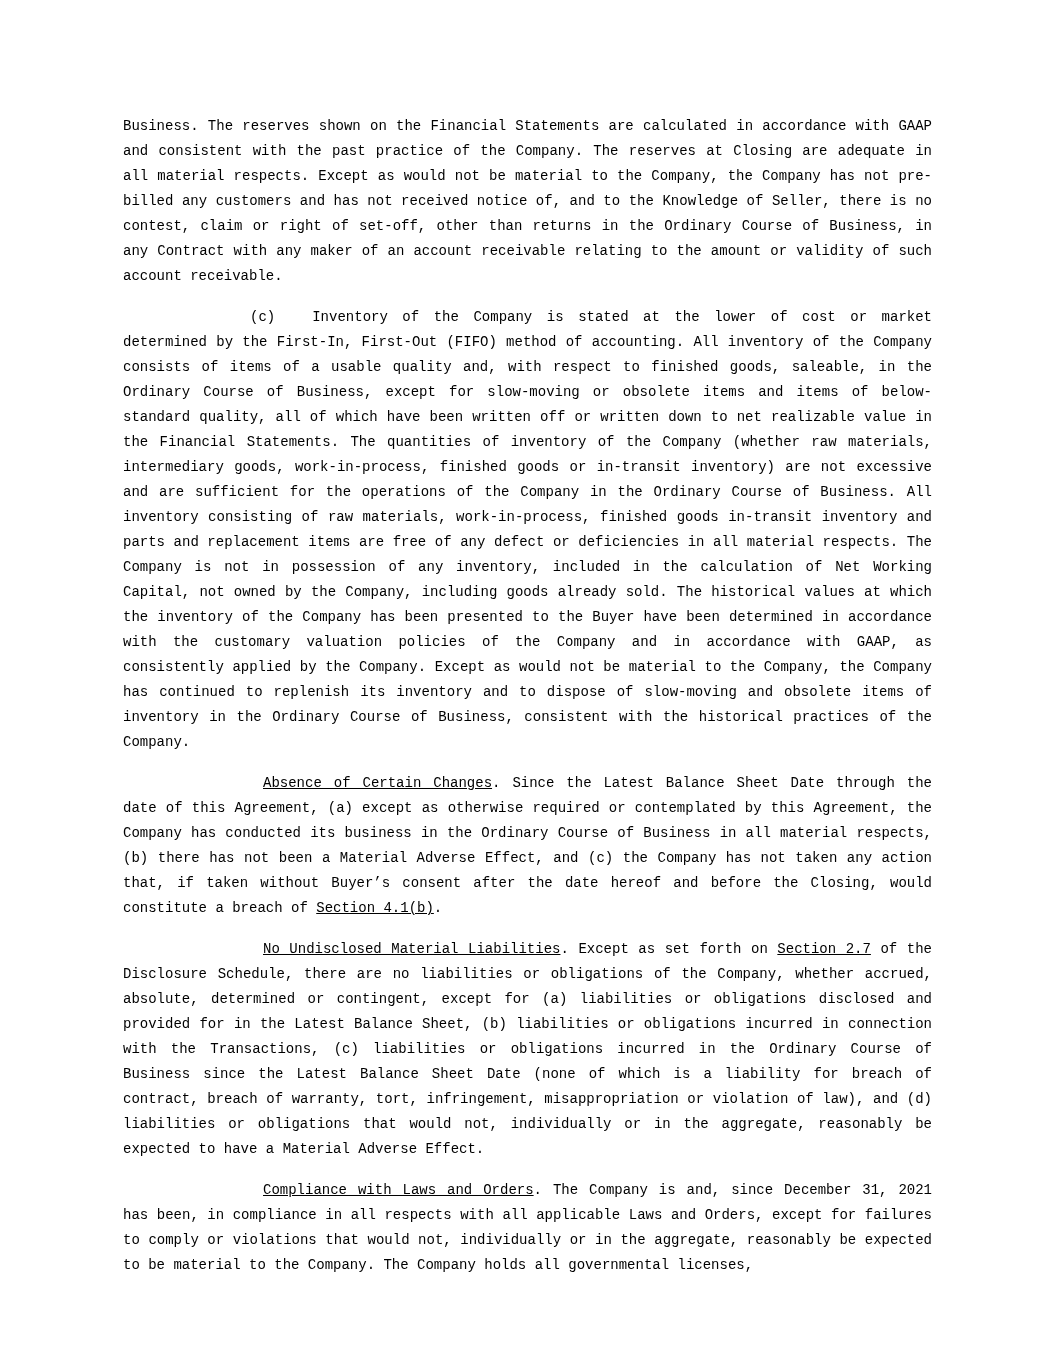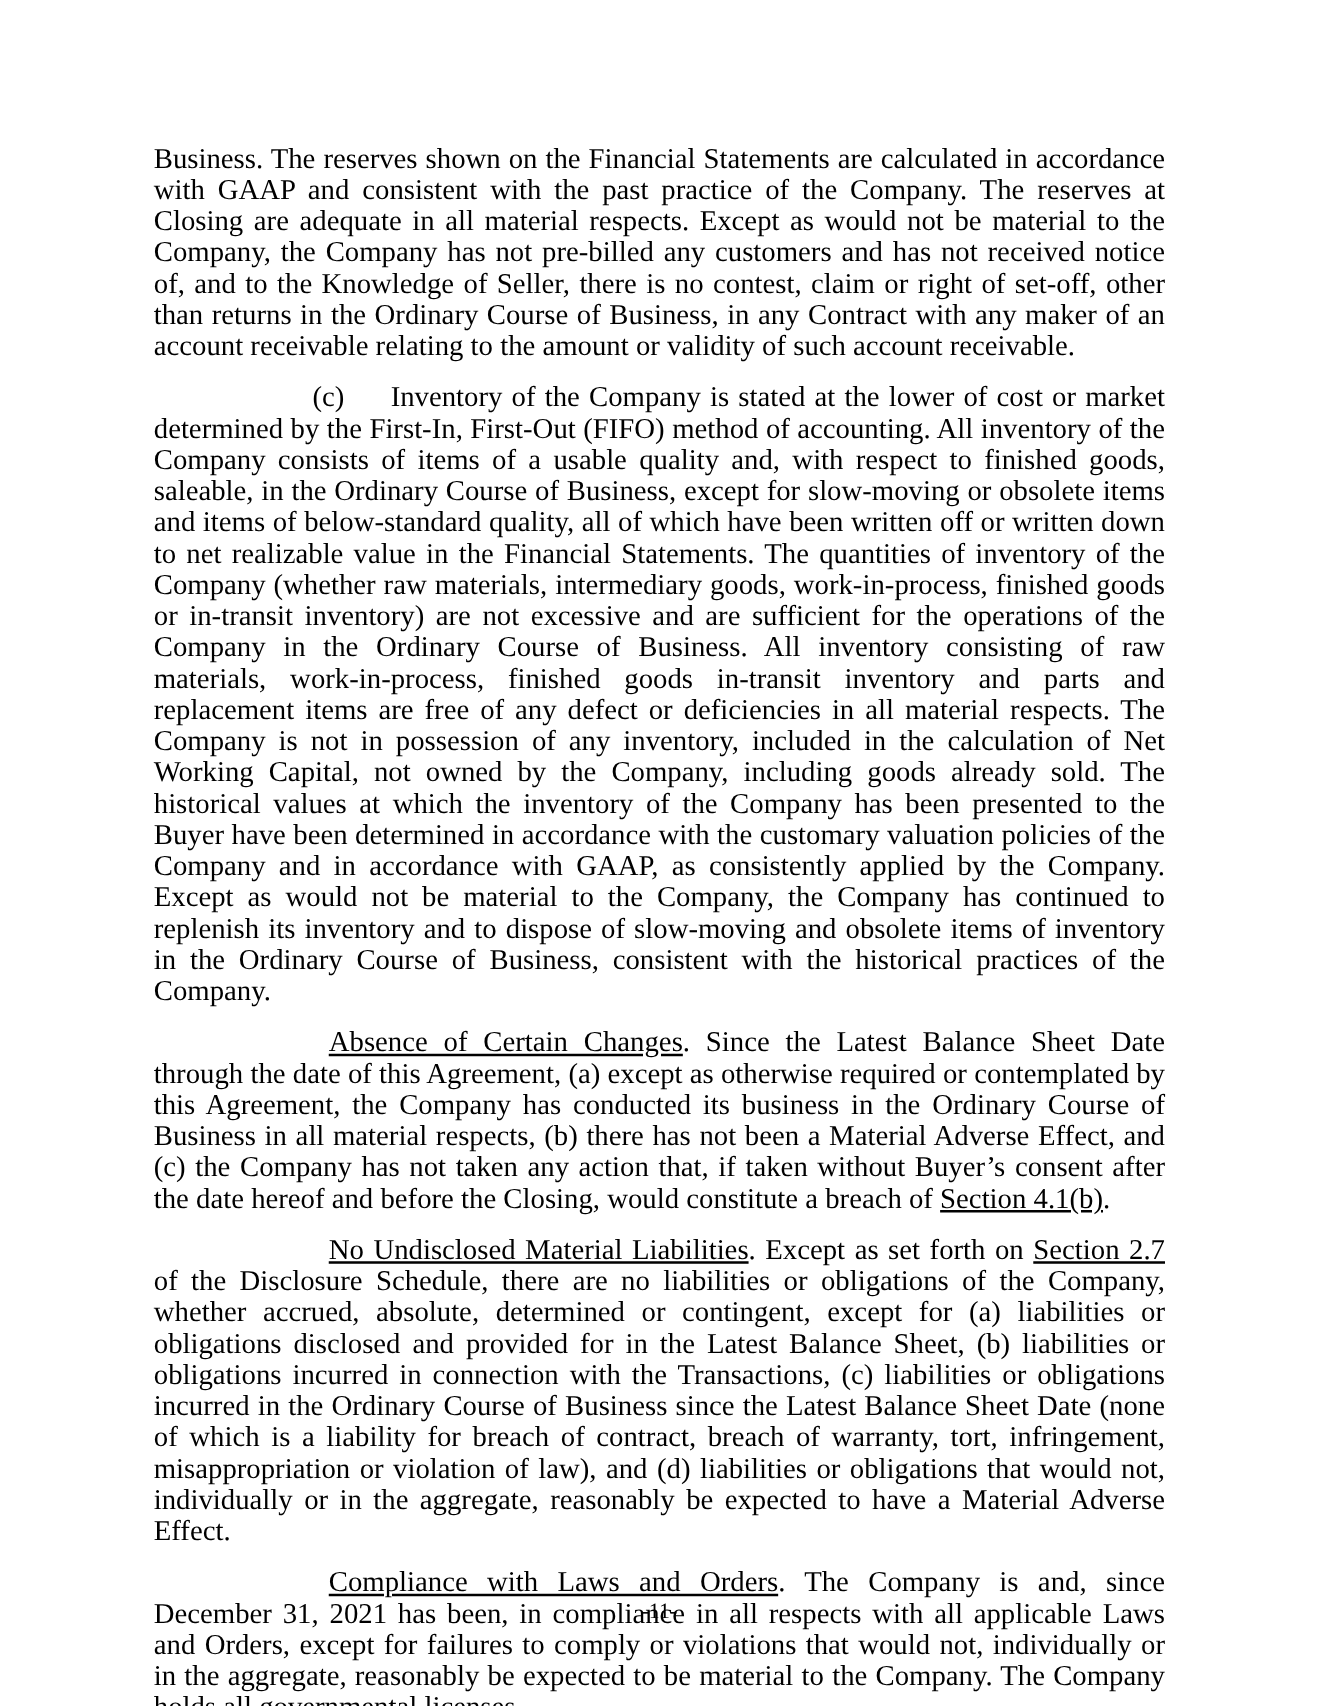--- a/index.html
+++ b/index.html
@@ -21,23 +21,24 @@
     background: #ffffff;
   }
   .doc-body {
     position: absolute;
     left: 123px;
     top: 114px;
     width: 809px;
   }
   p.para {
     margin: 0 0 16px 0;
-    font-size: 23px;
+    font-size: 14px;
     line-height: 25px;
     text-align: justify;
+    font-family: Liberation Mono, monospace;
   }
   p.para:last-child {
     margin-bottom: 0;
   }
   p.indent-none { text-indent: 0; }
   p.indent-subclause { text-indent: 127px; }
   p.indent-heading { text-indent: 140px; }
   .u { text-decoration: underline; }
   .tab {
     display: inline-block;
@@ -57,14 +58,13 @@
 <body>
 
 <div class="page">
   <div class="doc-body">
       <p class="para indent-none"><span>Business.  The reserves shown on the Financial Statements are calculated in accordance with GAAP and consistent with the past practice of the Company.  The reserves at Closing are adequate in all material respects. Except as would not be material to the Company, the Company has not pre-billed any customers and has not received notice of, and to the Knowledge of Seller, there is no contest, claim or right of set-off, other than returns in the Ordinary Course of Business, in any Contract with any maker of an account receivable relating to the amount or validity of such account receivable.</span></p>
       <p class="para indent-subclause"><span>(c)</span><span class="tab"></span><span>Inventory of the Company is stated at the lower of cost or market determined by the First-In, First-Out (FIFO) method of accounting.  All inventory of the Company consists of items of a usable quality and, with respect to finished goods, saleable, in the Ordinary Course of Business, except for slow-moving or obsolete items and items of below-standard quality, all of which have been written off or written down to net realizable value in the Financial Statements.  The quantities of inventory of the Company (whether raw materials, intermediary goods, work-in-process, finished goods or in-transit inventory) are not excessive and are sufficient for the operations of the Company in the Ordinary Course of Business.  All inventory consisting of raw materials, work-in-process, finished goods in-transit inventory and parts and replacement items are free of any defect or deficiencies in all material respects.  The Company is not in possession of any inventory, included in the calculation of Net Working Capital, not owned by the Company, including goods already sold.  The historical values at which the inventory of the Company has been presented to the Buyer have been determined in accordance with the customary valuation policies of the Company and in accordance with GAAP, as consistently applied by the Company.  Except as would not be material to the Company, the Company has continued to replenish its inventory and to dispose of slow-moving and obsolete items of inventory in the Ordinary Course of Business, consistent with the historical practices of the Company.</span></p>
       <p class="para indent-heading"><span class="u">Absence of Certain Changes</span><span>.  Since the Latest Balance Sheet Date through the date of this Agreement, (a) except as otherwise required or contemplated by this Agreement, the Company has conducted its business in the Ordinary Course of Business in all material respects, (b) there has not been a Material Adverse Effect, and (c) the Company has not taken any action that, if taken without Buyer’s consent after the date hereof and before the Closing, would constitute a breach of </span><span class="u">Section 4.1(b)</span><span>.</span></p>
       <p class="para indent-heading"><span class="u">No Undisclosed Material Liabilities</span><span>.  Except as set forth on </span><span class="u">Section 2.7</span><span> of the Disclosure Schedule, there are no liabilities or obligations of the Company, whether accrued, absolute, determined or contingent, except for (a) liabilities or obligations disclosed and provided for in the Latest Balance Sheet, (b) liabilities or obligations incurred in connection with the Transactions, (c) liabilities or obligations incurred in the Ordinary Course of Business since the Latest Balance Sheet Date (none of which is a liability for breach of contract, breach of warranty, tort, infringement, misappropriation or violation of law), and (d) liabilities or obligations that would not, individually or in the aggregate, reasonably be expected to have a Material Adverse Effect.</span></p>
       <p class="para indent-heading"><span class="u">Compliance with Laws and Orders</span><span>.  The Company is and, since December 31, 2021 has been, in compliance in all respects with all applicable Laws and Orders, except for failures to comply or violations that would not, individually or in the aggregate, reasonably be expected to be material to the Company.  The Company holds all governmental licenses,</span></p>
     </div>
-  <div class="page-number">-11-</div>
 </div>
 
 </body></html>

